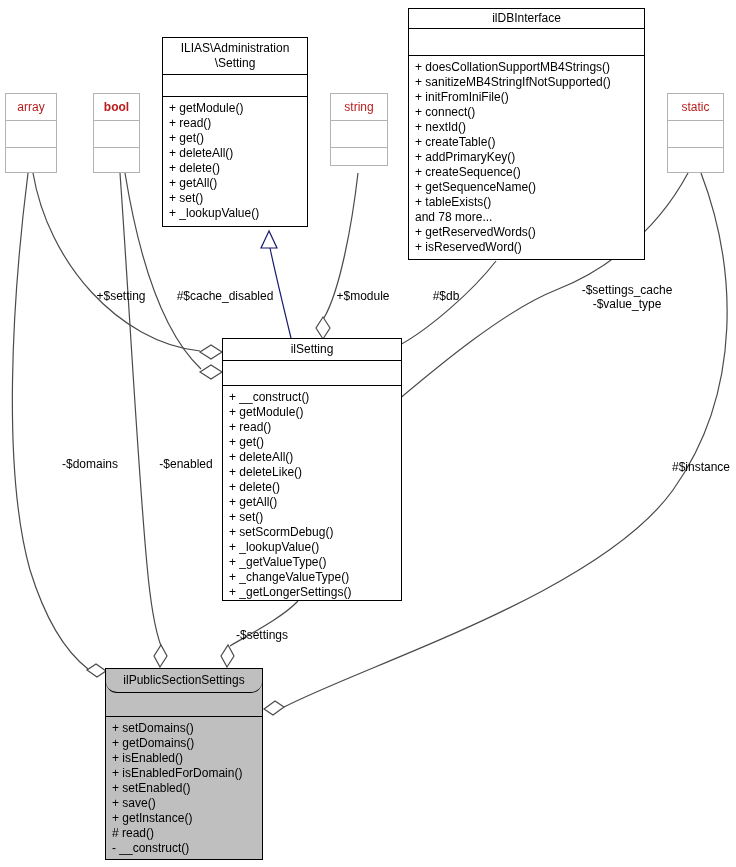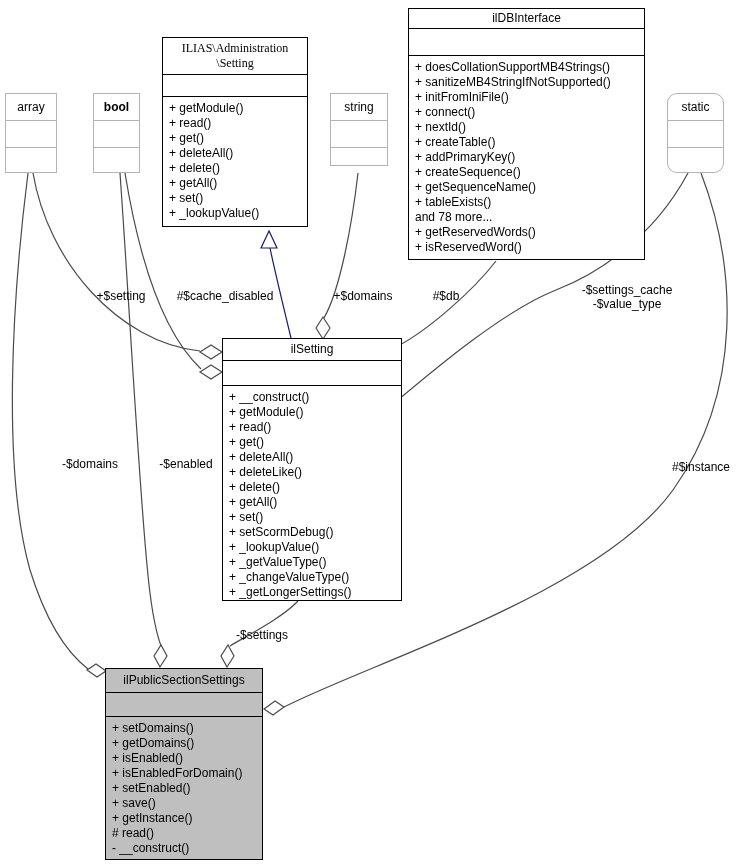--- a/index.html
+++ b/index.html
@@ -10,43 +10,43 @@
   
   .cbox{position:absolute;background:#ffffff;border:1px solid #000;box-sizing:border-box;
         display:flex;flex-direction:column;z-index:1;font-size:12px;color:#000;}
   .cbox .title{border-bottom:1px solid #000;display:flex;align-items:center;justify-content:center;
                text-align:center;white-space:pre-line;line-height:15px;flex:none;}
   .cbox .attrs{border-bottom:1px solid #000;flex:none;}
   .cbox .methods{padding:4px 6px 0 6px;line-height:15px;white-space:nowrap;overflow:hidden;flex:1;}
 
   
   .tbox{position:absolute;background:#ffffff;border:1px solid #b3b3b3;box-sizing:border-box;
-        display:flex;flex-direction:column;z-index:1;font-size:12px;color:#000000;}
+        display:flex;flex-direction:column;z-index:1;font-size:12px;color:#b91c1c;}
   .tbox .trow{height:26px;border-bottom:1px solid #b3b3b3;display:flex;align-items:center;justify-content:center;}
   .tbox .trow:last-child{border-bottom:none;flex:1;}
 
   #box-array{left:5px;top:93px;width:52px;height:80px;}
   #box-bool{left:93px;top:93px;width:47px;height:80px;font-weight:bold;}
   #box-string{left:330px;top:93px;width:58px;height:73px;}
-  #box-static{left:667px;top:93px;width:57px;height:80px;border-radius:10px;}
+  #box-static{left:667px;top:93px;width:57px;height:80px;}
 
   #box-setting-ns{left:162px;top:37px;width:146px;height:190px;}
-  #box-setting-ns .title{height:36px;font-family:Liberation Serif, serif;}
+  #box-setting-ns .title{height:36px;}
   #box-setting-ns .attrs{height:21px;}
 
   #box-dbi{left:408px;top:8px;width:237px;height:252px;}
   #box-dbi .title{height:19px;}
   #box-dbi .attrs{height:26px;}
 
   #box-ilsetting{left:222px;top:338px;width:180px;height:263px;}
   #box-ilsetting .title{height:21px;}
   #box-ilsetting .attrs{height:24px;}
 
   #box-pss{left:105px;top:668px;width:158px;height:192px;background:#bfbfbf;}
-  #box-pss .title{height:23px;}
+  #box-pss .title{height:23px;border-radius:11px;}
   #box-pss .attrs{height:23px;}
 
   .elabel{position:absolute;transform:translate(-50%,-50%);font-size:12px;line-height:14px;
           color:#000;text-align:center;white-space:pre-line;z-index:2;}
 </style>
 </head>
 <body>
 
 <div id="canvas">
 
@@ -175,21 +175,21 @@
         <div>+ setEnabled()</div>
         <div>+ save()</div>
         <div>+ getInstance()</div>
         <div># read()</div>
         <div>- __construct()</div>
       </div>
   </div>
 
   <div class="elabel" style="left:121px;top:296px">+$setting</div>
   <div class="elabel" style="left:225px;top:296px">#$cache_disabled</div>
-  <div class="elabel" style="left:363px;top:296px">+$domains</div>
+  <div class="elabel" style="left:363px;top:296px">+$module</div>
   <div class="elabel" style="left:446px;top:296px">#$db</div>
   <div class="elabel" style="left:627px;top:297px">-$settings_cache
 -$value_type</div>
   <div class="elabel" style="left:90px;top:464px">-$domains</div>
   <div class="elabel" style="left:186px;top:464px">-$enabled</div>
   <div class="elabel" style="left:701px;top:467px">#$instance</div>
   <div class="elabel" style="left:262px;top:635px">-$settings</div>
 
 </div>
 

